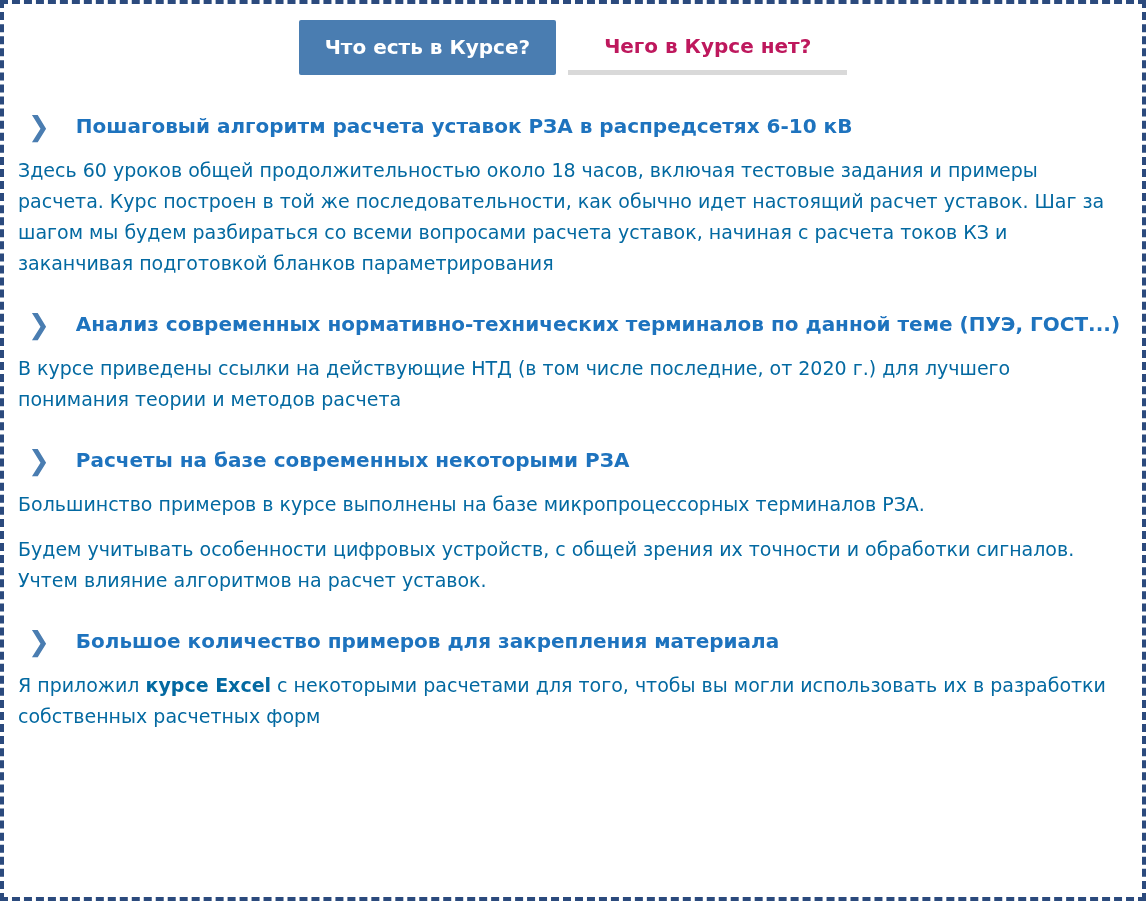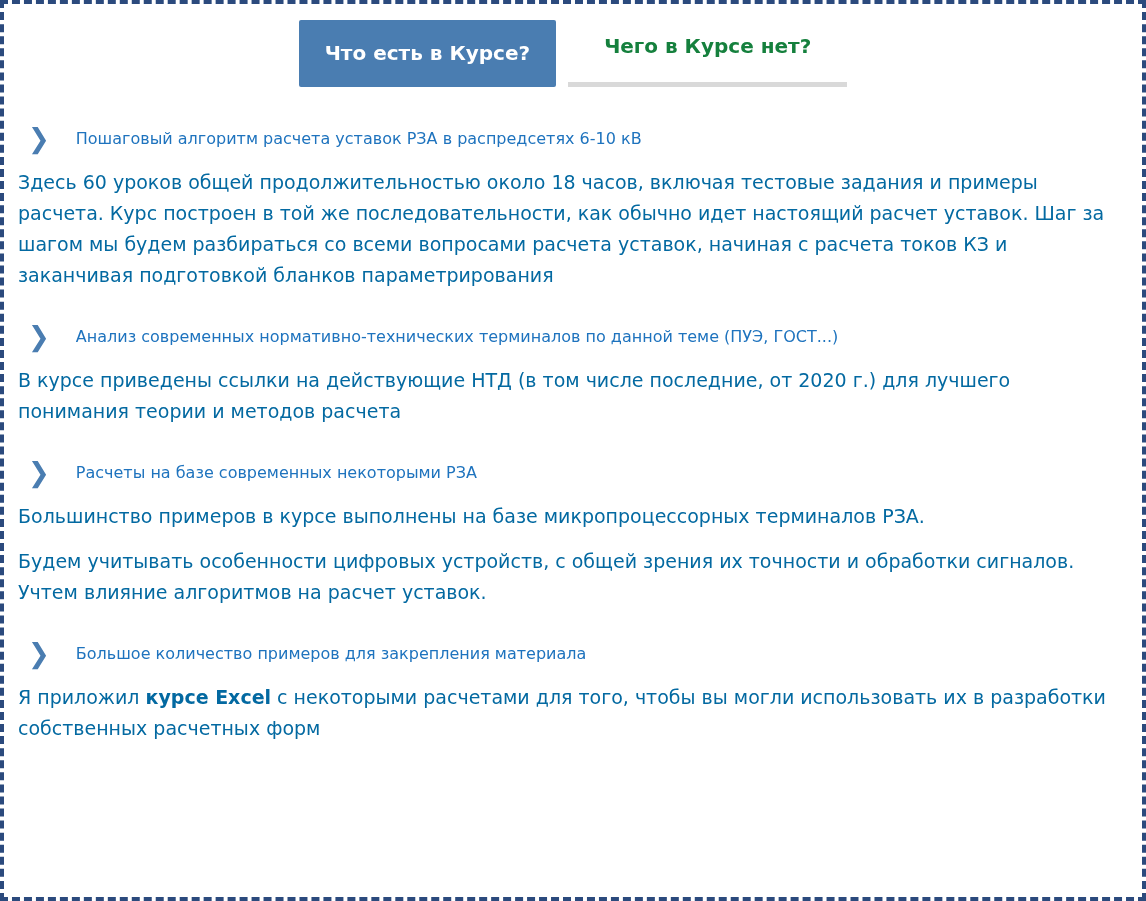--- a/index.html
+++ b/index.html
@@ -28,25 +28,25 @@
   .tab {
     font-size: 20px;
     font-weight: bold;
     line-height: 27px;
     cursor: pointer;
     white-space: nowrap;
   }
   .tab-active {
     background: #4a7db1;
     color: #ffffff;
-    padding: 20px 26px;
+    padding: 14px 26px;
     border-radius: 2px;
   }
   .tab-inactive {
-    color: #15803d;
+    color: #be185d;
     padding: 13px 36px 9px 36px;
     border-bottom: 5px solid #d9d9d9;
   }
   
   .section { margin-bottom: 30px; }
   .sec-heading {
     display: flex;
     align-items: center;
     gap: 26px;
     padding-left: 14px;
@@ -54,22 +54,22 @@
   }
   .chevron {
     color: #4a7db1;
     font-size: 26px;
     font-weight: bold;
     line-height: 1;
     transform: scaleY(1.05);
   }
   .sec-title {
     color: #1e73be;
-    font-size: 16px;
-    font-weight: normal;
+    font-size: 20px;
+    font-weight: bold;
     line-height: 31px;
   }
   .section p {
     margin: 0 12px 14px 0;
     padding: 0 4px;
     color: #0369a1;
     font-size: 19px;
     line-height: 31px;
     max-width: 1114px;
   }

